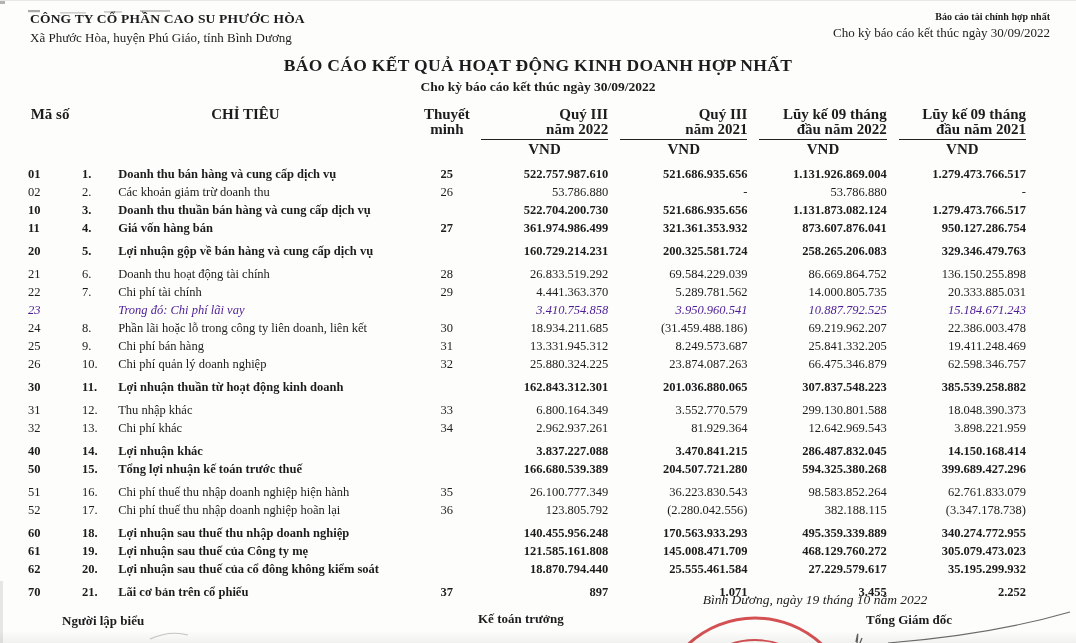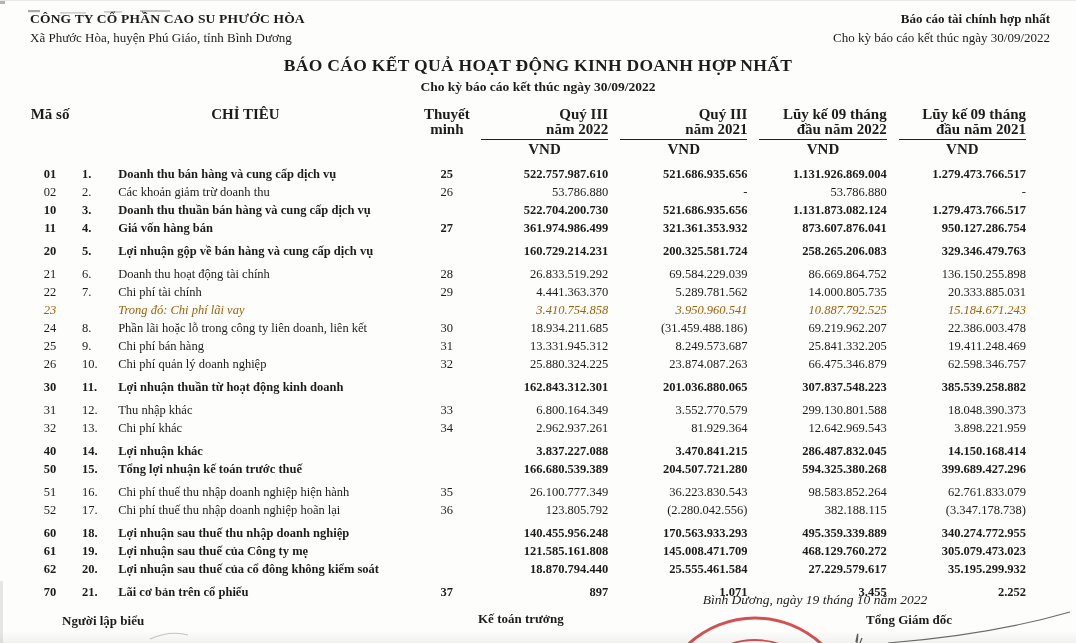--- a/index.html
+++ b/index.html
@@ -14,21 +14,21 @@
     text-decoration:underline;
   }
   .page::after{content:"";position:absolute;left:0;right:0;bottom:0;height:14px;
     background:linear-gradient(to bottom,rgba(0,0,0,0),rgba(0,0,0,0.05));pointer-events:none;}
 
   
   .tophdr{position:absolute;top:10px;left:30px;right:26px;display:flex;justify-content:space-between;}
   .tophdr .lft .company{font-weight:bold;font-size:13.5px;letter-spacing:.2px;}
   .tophdr .lft .address{font-size:13px;margin-top:3px;}
   .tophdr .rgt{text-align:right;}
-  .tophdr .rgt .rpt-type{font-weight:bold;font-size:13px;}
+  .tophdr .rgt .rpt-type{font-weight:bold;font-size:10px;}
   .tophdr .rgt .rpt-period{font-size:13px;margin-top:3px;}
 
   .title{position:absolute;top:54px;left:0;right:0;text-align:center;
     font-weight:bold;font-size:17.5px;letter-spacing:.3px;}
   .subtitle{position:absolute;top:78px;left:0;right:0;text-align:center;
     font-weight:bold;font-size:13.5px;}
 
   
   table.rpt{position:absolute;top:106px;left:28px;width:1004px;border-collapse:collapse;
     font-size:12.5px;}
@@ -39,27 +39,27 @@
   table.rpt col.c-v{width:139px}
   table.rpt th{font-weight:bold;vertical-align:top;padding:0;font-size:15px;line-height:15px;}
   th.h-ma{text-align:center;padding-top:9px;}
   th.h-chitieu{text-align:center;padding-top:9px;}
   th.h-note{text-align:center;}
   th.h-year .yr{border-bottom:1.6px solid #222;padding-bottom:2px;margin:0 6px;text-align:right;}
   th.h-year .vnd{text-align:center;padding-top:2px;font-weight:bold;}
   tbody td{padding:2px 0 0 0;line-height:16px;vertical-align:bottom;white-space:nowrap;}
   tbody tr:first-child td{padding-top:9px;}
   tbody tr.gap td{padding-top:7px;}
-  tbody td:nth-child(1){text-align:center;}
+  tbody td:nth-child(1){text-align:left;}
   tbody td:nth-child(2){text-align:left;padding-left:10px;}
   tbody td:nth-child(3){text-align:left;padding-left:6px;}
   tbody td:nth-child(4){text-align:center;}
   tbody td:nth-child(n+5){text-align:right;padding-right:6px;}
   tbody tr.b td{font-weight:bold;}
-  tbody tr.i td{font-style:italic;color:#a16207;}
+  tbody tr.i td{font-style:italic;color:#4c1d95;}
 
   
   .sig-label{position:absolute;font-weight:bold;font-size:13px;}
   .f-nguoilap{left:62px;top:612px;}
   .f-ketoan{left:478px;top:610px;}
   .f-date{position:absolute;left:620px;width:390px;top:591px;text-align:center;
     font-style:italic;font-size:13.5px;}
   .f-giamdoc{position:absolute;left:592px;width:360px;top:611px;text-align:right;
     font-weight:bold;font-size:13px;}
 

